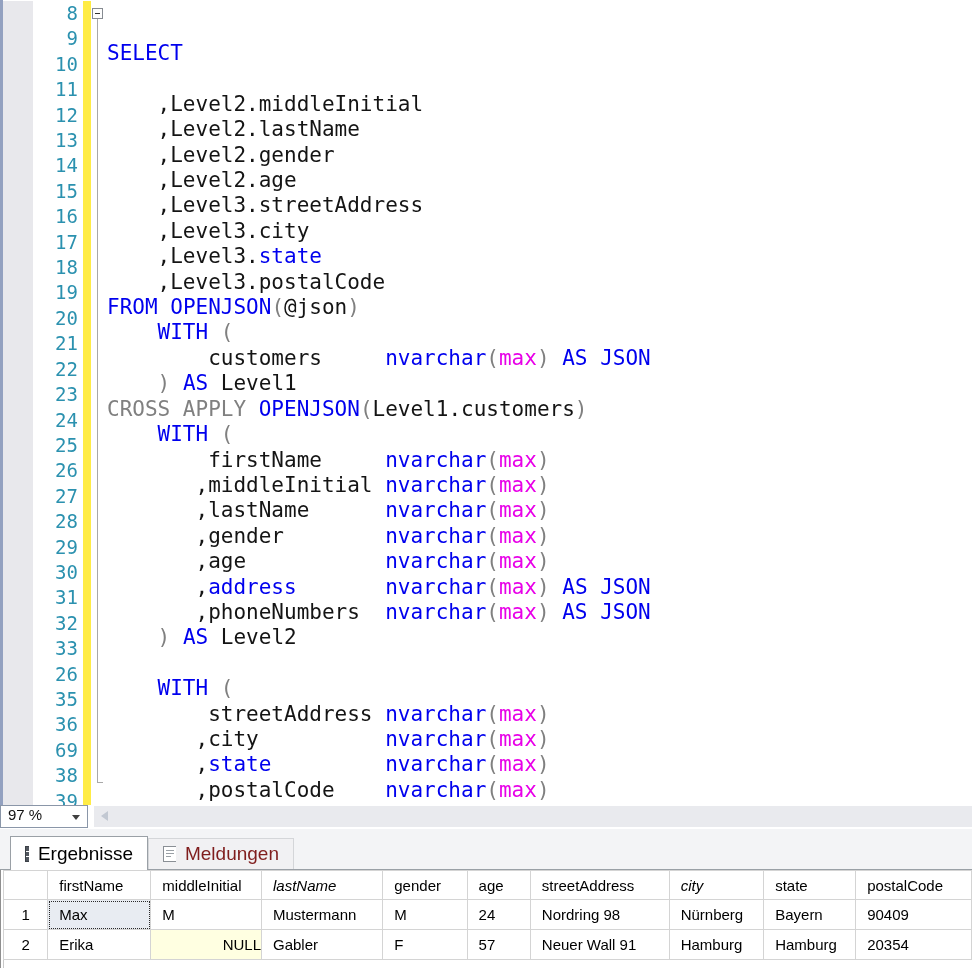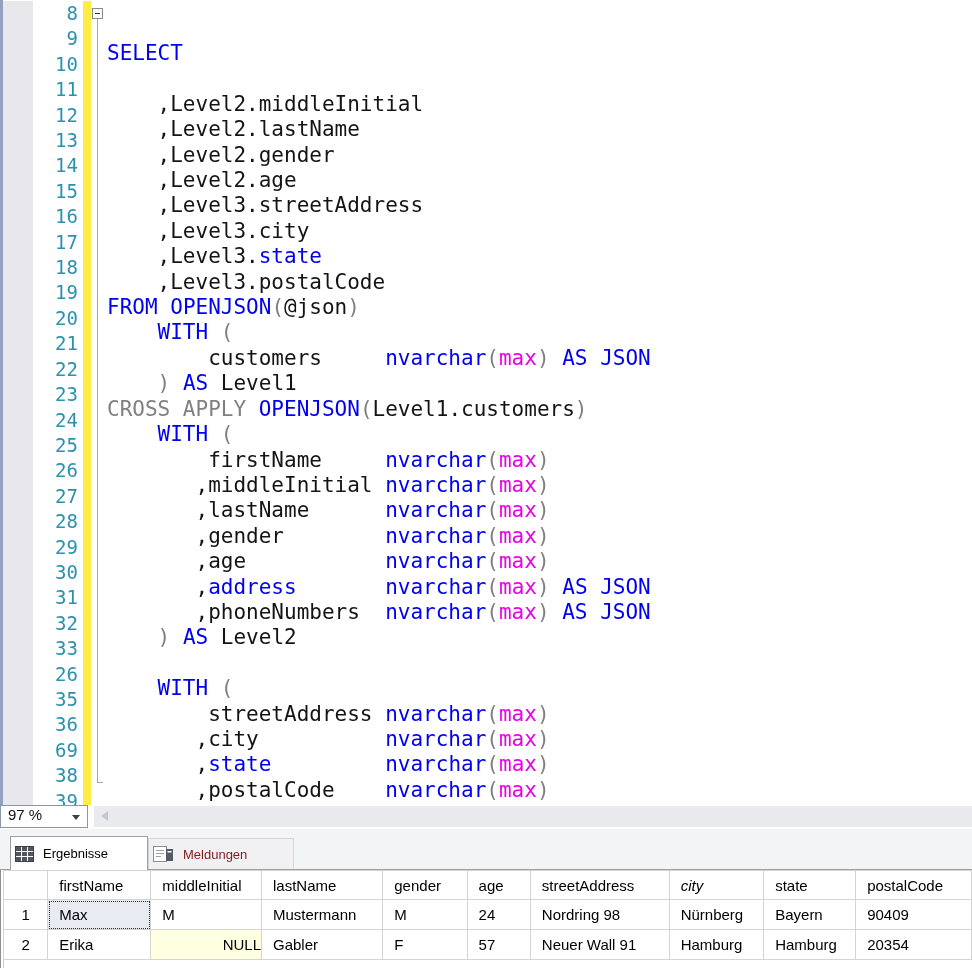--- a/index.html
+++ b/index.html
@@ -37,21 +37,21 @@
       font-size:15px;color:#111;padding-left:7px;cursor:default;}
   .zoombox .dd-arrow{position:absolute;right:7px;top:9px;width:0;height:0;
       border-left:4px solid transparent;border-right:4px solid transparent;border-top:5px solid #404040;}
   .hscroll{position:absolute;left:94px;top:1px;right:0;height:21px;background:#e9eaee;}
   .hscroll .arr-left{position:absolute;left:7px;top:5px;width:0;height:0;
       border-top:5px solid transparent;border-bottom:5px solid transparent;border-right:7px solid #c2c8d2;}
 
   
   .tabstrip{position:absolute;left:0;top:829px;width:972px;height:40px;background:#f3f4f6;}
   .tab{position:absolute;display:flex;align-items:center;gap:9px;box-sizing:border-box;
-      padding:0 4px;font-size:13px;color:#000;cursor:default;}
+      padding:0 14px;font-size:19px;color:#000;cursor:default;}
   .tab-active{left:10px;top:7px;height:34px;width:138px;background:#fff;
       border:1px solid #9aa0a6;border-bottom:none;z-index:3;}
   .tab-inactive{left:148px;top:9px;height:31px;width:146px;background:#f1f1f3;
       border:1px solid #d4d6d9;border-bottom:none;color:#7f1d1d;}
 
   
   .gridpanel{position:absolute;left:0;top:869px;width:972px;height:99px;background:#fff;
       border-top:1px solid #9aa0a6;box-sizing:border-box;}
   .gridpanel .panel-edge{position:absolute;left:0;top:0;width:1px;height:100%;background:#8f8f8f;}
   .gridpanel .inner-edge{position:absolute;left:3px;top:0;width:1px;height:100%;background:#c9c9c9;}
@@ -334,21 +334,21 @@
 
 <div class="gridpanel">
   <div class="panel-edge"></div>
   <div class="inner-edge"></div>
   <table class="rgrid">
     <thead>
         <tr>
           <th class="rowhdr"></th>
           <th style="width: 97px;">firstName</th>
           <th style="width: 103px;">middleInitial</th>
-          <th style="width: 115px;">lastName</th>
+          <th style="width: 115px; font-style: italic;">lastName</th>
           <th style="width: 78px;">gender</th>
           <th style="width: 57px;">age</th>
           <th style="width: 134px;">streetAddress</th>
           <th style="width: 87px; font-style: italic;">city</th>
           <th style="width: 84px;">state</th>
           <th style="width: 110px;">postalCode</th>
         </tr>
       </thead>
     <tbody>
         <tr>

